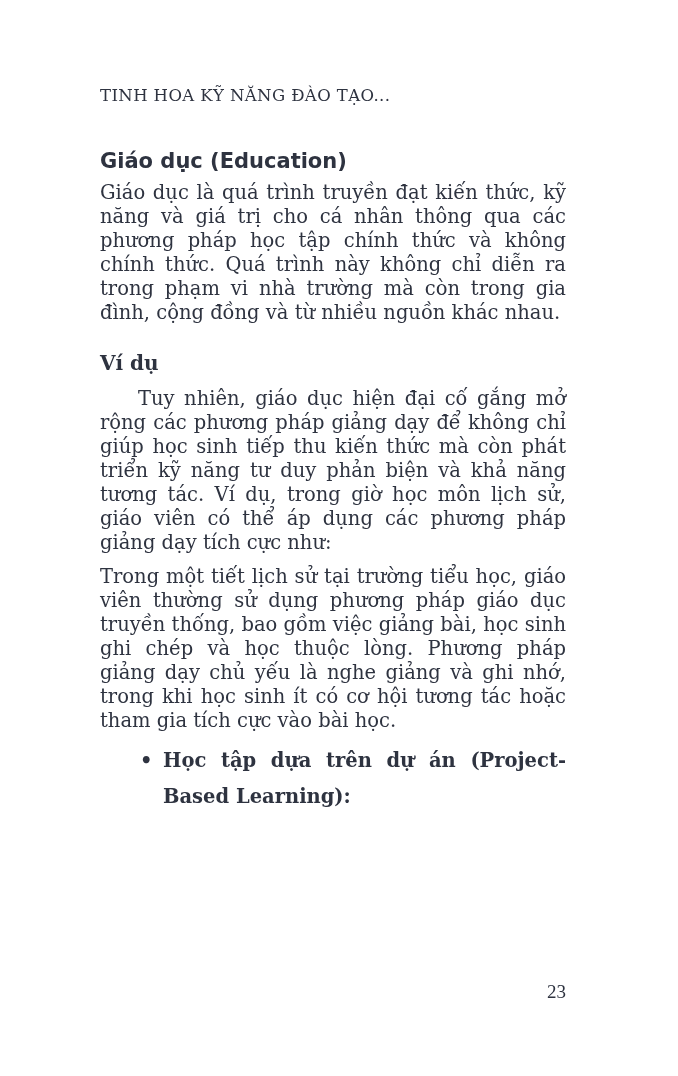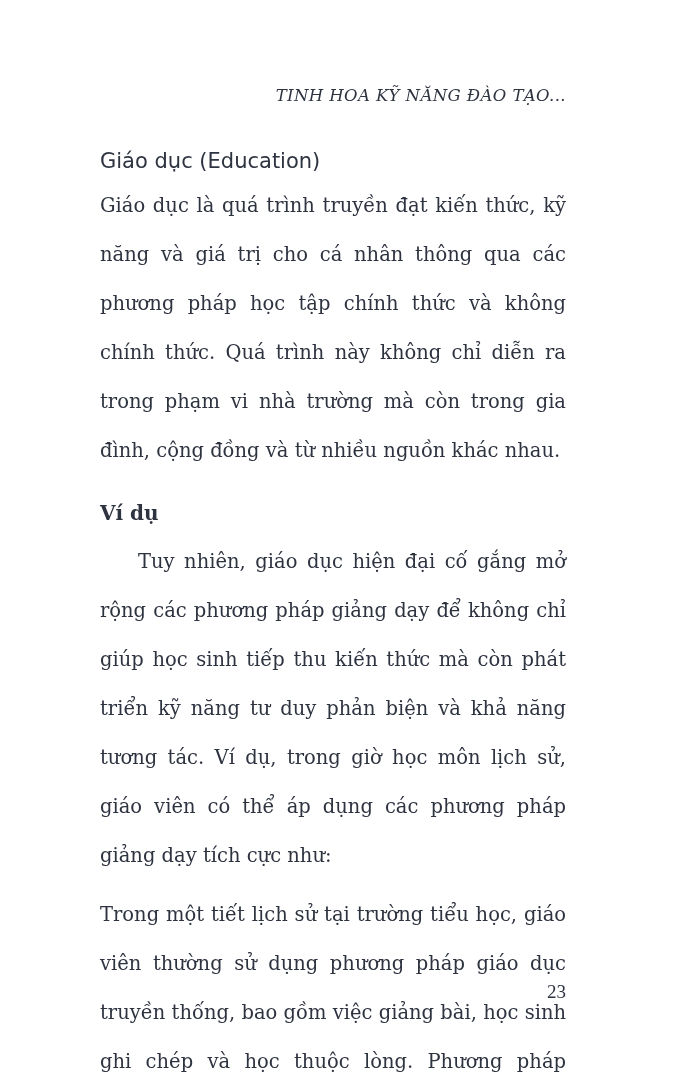--- a/index.html
+++ b/index.html
@@ -15,41 +15,40 @@
     box-sizing: border-box;
     background: var(--bg-color, #ffffff);
     color: var(--text-color, #2e3340);
     font-family: "DejaVu Serif", "Liberation Serif", serif;
     overflow: hidden;
   }
   .content {
     padding: 86px 112px 0 100px;
   }
   .running-header {
-    text-align: right;
-    font-style: italic;
+    text-align: left;
     font-size: 16.5px;
     letter-spacing: 0.4px;
     margin: 0 0 44px 0;
     white-space: nowrap;
   }
   .article-title {
     font-family: "DejaVu Sans", "Liberation Sans", sans-serif;
     font-size: 21px;
-    font-weight: 400;
+    font-weight: 700;
     margin: 0 0 8px 0;
   }
   .section-heading {
     font-size: 20px;
     font-weight: 700;
     margin: 26px 0 12px 0;
   }
   .body-para {
     font-size: 19.5px;
-    line-height: 49px;
+    line-height: 24px;
     text-align: justify;
     margin: 0 0 10px 0;
   }
   .body-para.indent {
     text-indent: 38px;
   }
   .bullet-item {
     display: flex;
     margin: 6px 0 0 40px;
   }

